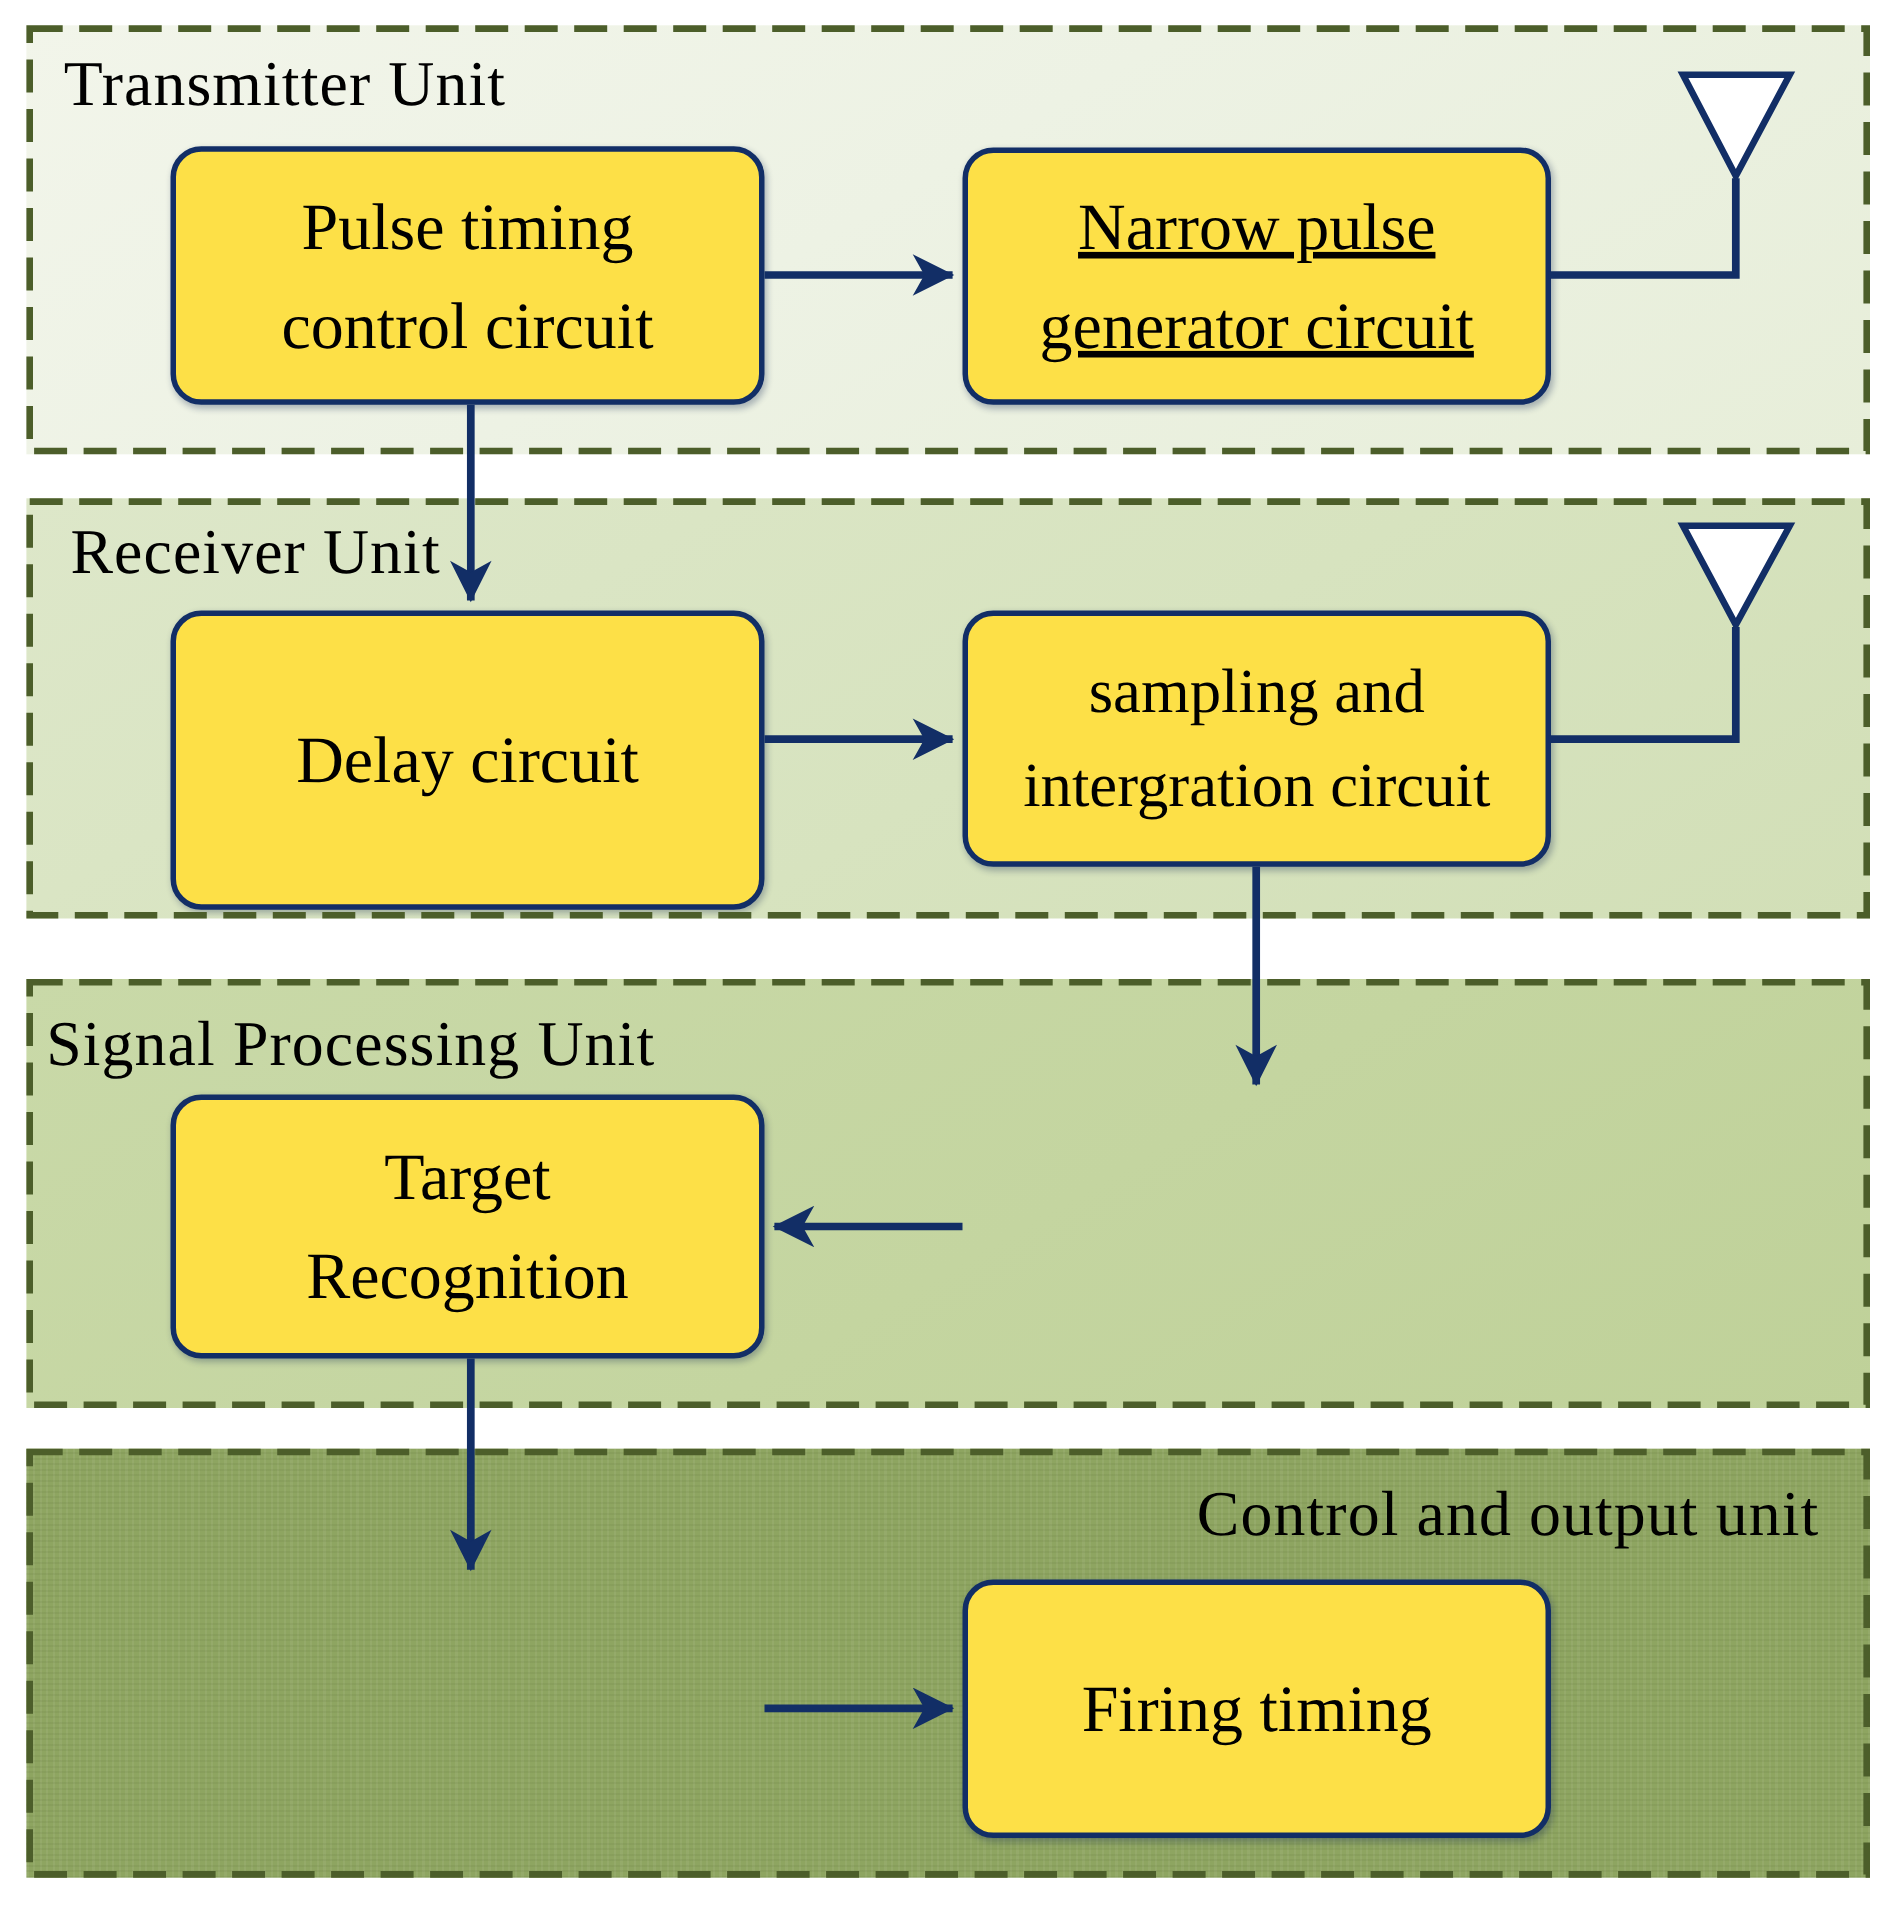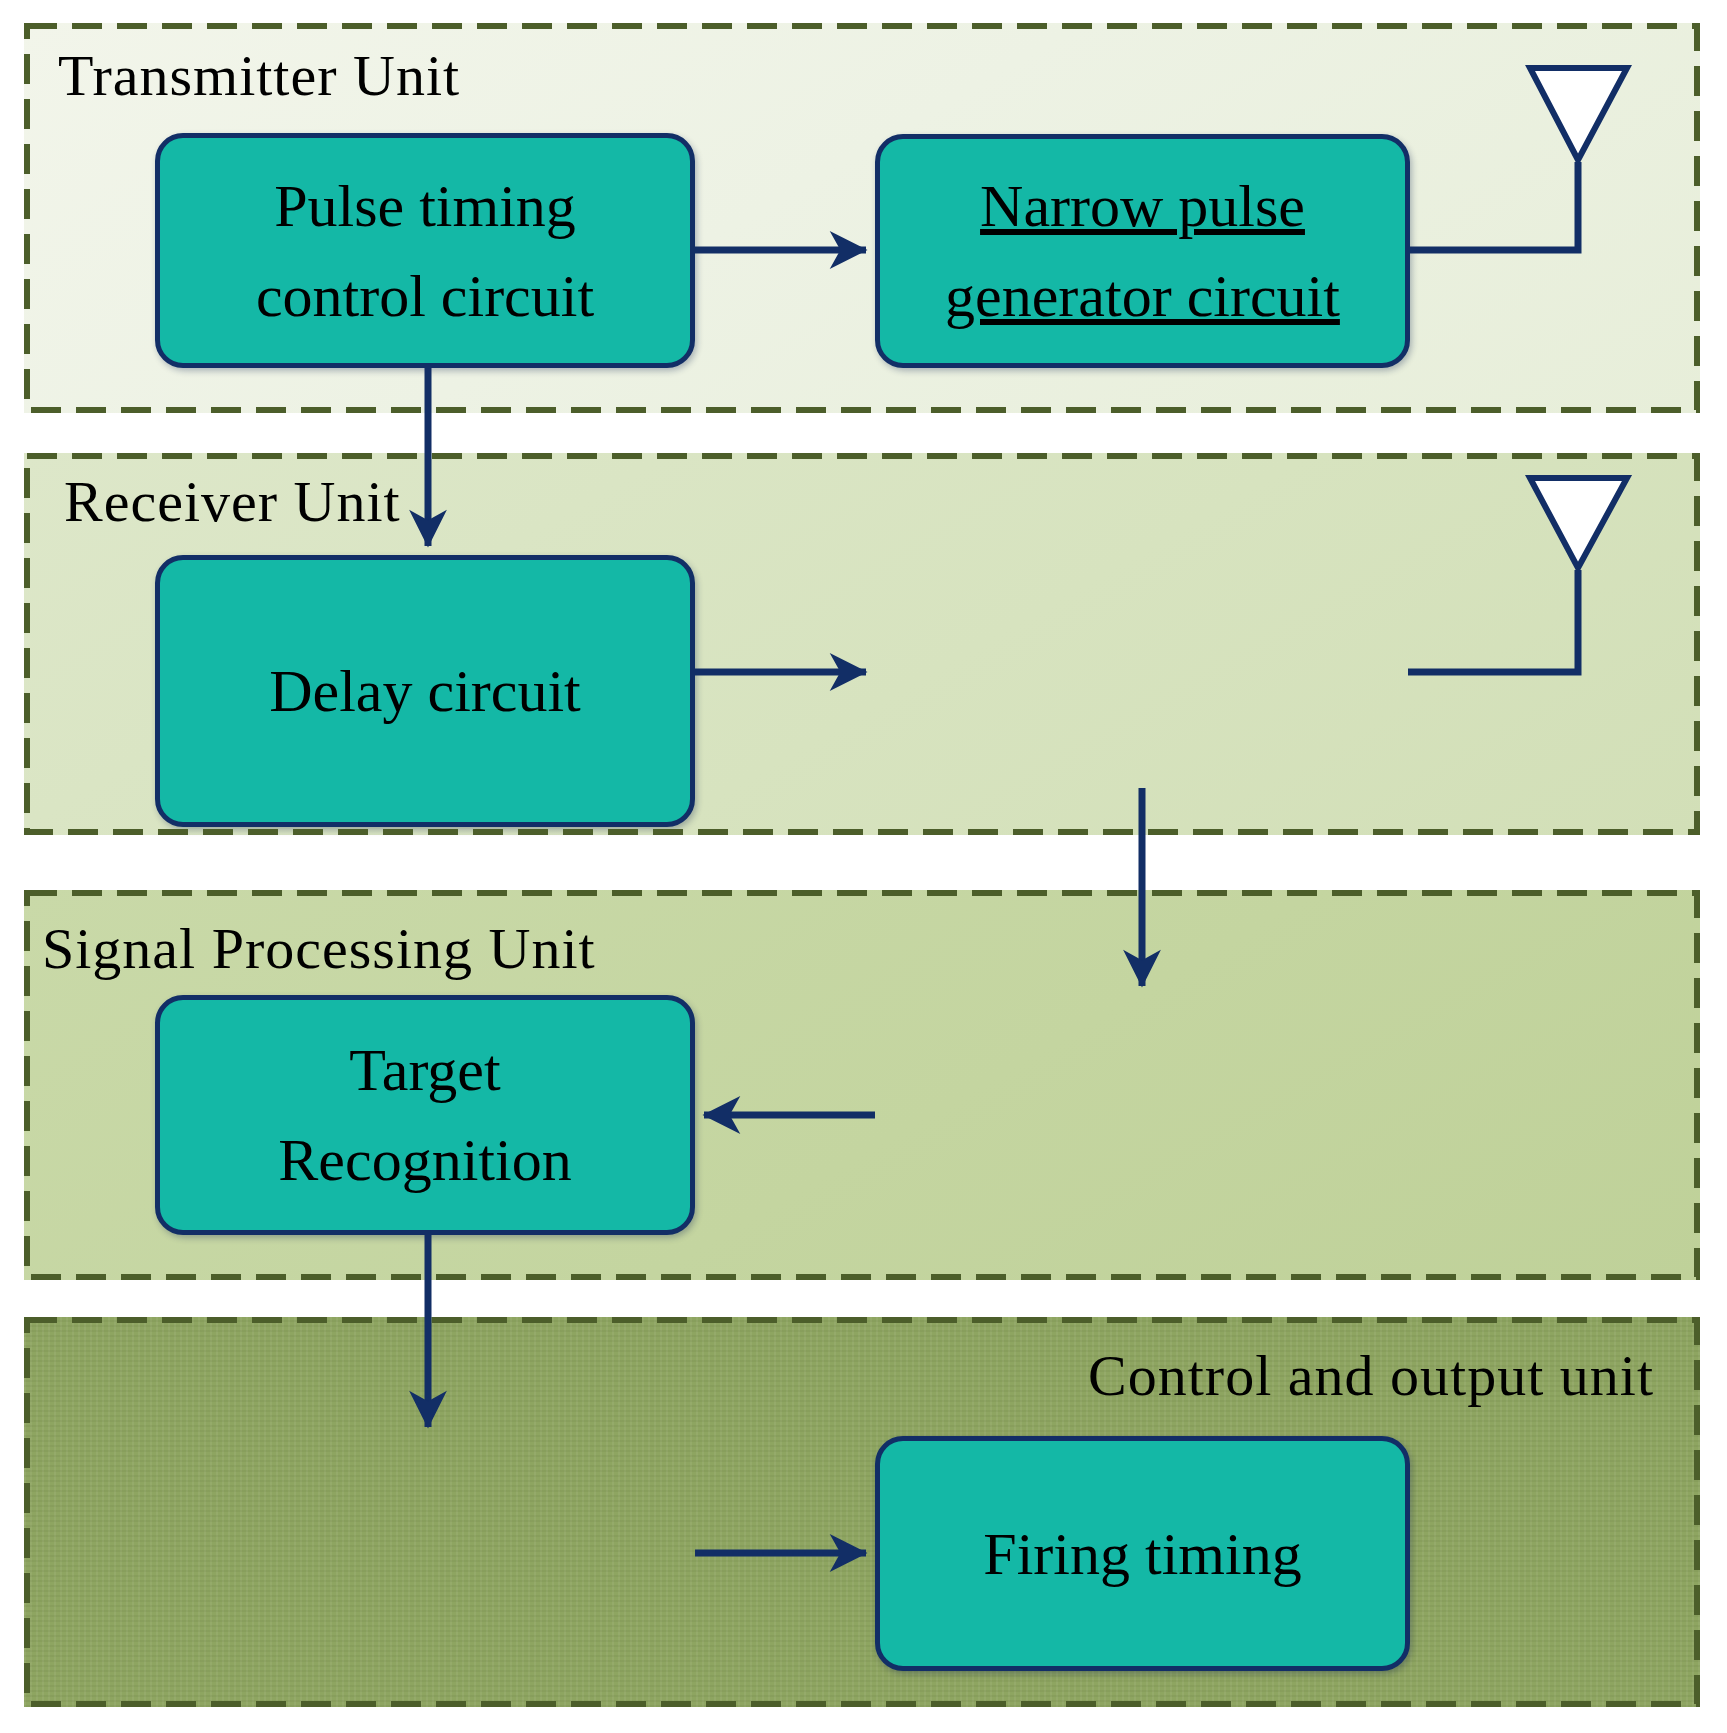--- a/index.html
+++ b/index.html
@@ -18,21 +18,21 @@
         repeating-linear-gradient(90deg, rgba(255,255,255,.06) 0 2px, rgba(0,0,0,0) 2px 6px);}
   .unit-label{
     position:absolute;top:20px;left:34px;
     font-size:58px;letter-spacing:1px;line-height:1.15;white-space:nowrap;
   }
   .s2 .unit-label{left:40px;top:16px;}
   .s3 .unit-label{left:18px;top:26px;}
   .s4 .unit-label{left:auto;right:46px;top:26px;}
   
   .node{
-    position:absolute;background:#14b8a6;border:5px solid #122e66;border-radius:28px;
+    position:absolute;background:#fde047;border:5px solid #122e66;border-radius:28px;
     display:flex;align-items:center;justify-content:center;text-align:center;
     font-size:60px;line-height:1.5;white-space:pre-line;box-sizing:border-box;
     box-shadow:2px 3px 6px rgba(15,35,80,.30);padding:0 6px;
   }
   #n-pulse   {left:155px;top:133px;width:540px;height:235px;}
   #n-narrow  {left:875px;top:134px;width:535px;height:234px;text-decoration:underline;}
   #n-delay   {left:155px;top:555px;width:540px;height:272px;}
   #n-sampling{left:875px;top:555px;width:535px;height:233px;font-size:57px;}
   #n-target  {left:155px;top:995px;width:540px;height:240px;}
   #n-adaptive{left:875px;top:995px;width:535px;height:240px;}
@@ -66,20 +66,24 @@
     <span>Pulse timing
 control circuit</span>
   </div>
   <div class="node" id="n-narrow">
     <span>Narrow pulse
 generator circuit</span>
   </div>
   <div class="node" id="n-delay">
     <span>Delay circuit</span>
   </div>
+  <div class="node" id="n-sampling">
+    <span>sampling and
+intergration circuit</span>
+  </div>
   <div class="node" id="n-target">
     <span>Target
 Recognition</span>
   </div>
   <div class="node" id="n-fcmd">
     <span>Firing timing</span>
   </div>
 
   <svg class="overlay" viewBox="0 0 1727 1733">
     <defs>

